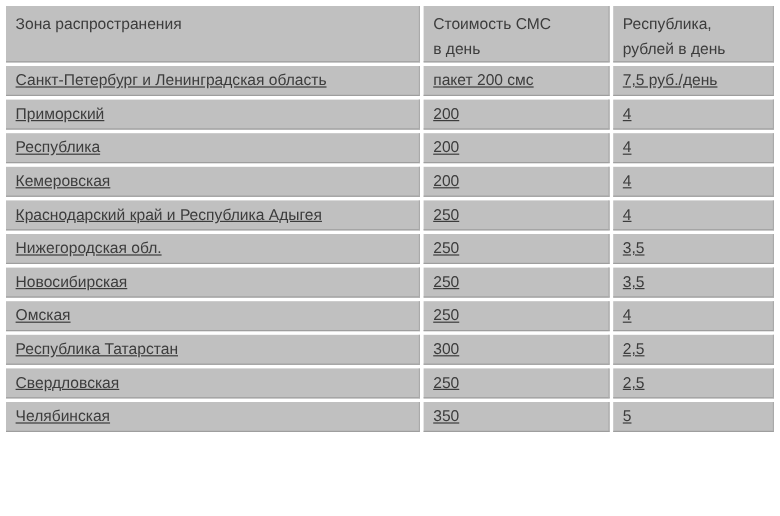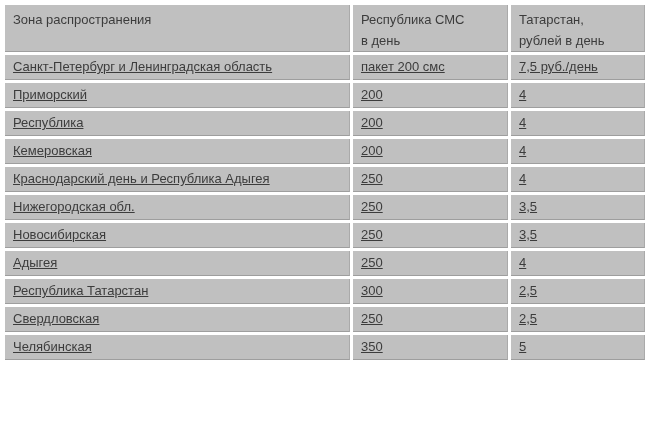--- a/index.html
+++ b/index.html
@@ -61,25 +61,25 @@
         <col class="c2">
         <col class="c3">
     </colgroup>
     <thead>
       <tr>
         <th>
           <span class="hline">Зона распространения</span>
           <span class="hline"></span>
         </th>
         <th>
-          <span class="hline">Республика СМС</span>
+          <span class="hline">Стоимость СМС</span>
           <span class="hline">в день</span>
         </th>
         <th>
-          <span class="hline">Татарстан,</span>
+          <span class="hline">Республика,</span>
           <span class="hline">рублей в день</span>
         </th>
       </tr>
     </thead>
     <tbody>
       <tr>
         <td>Санкт-Петербург и Ленинградская область</td>
         <td>пакет 200 смс</td>
         <td>7,5 руб./день</td>
       </tr>
@@ -92,36 +92,36 @@
         <td>Республика</td>
         <td>200</td>
         <td>4</td>
       </tr>
       <tr>
         <td>Кемеровская</td>
         <td>200</td>
         <td>4</td>
       </tr>
       <tr>
-        <td>Краснодарский день и Республика Адыгея</td>
+        <td>Краснодарский край и Республика Адыгея</td>
         <td>250</td>
         <td>4</td>
       </tr>
       <tr>
         <td>Нижегородская обл.</td>
         <td>250</td>
         <td>3,5</td>
       </tr>
       <tr>
         <td>Новосибирская</td>
         <td>250</td>
         <td>3,5</td>
       </tr>
       <tr>
-        <td>Адыгея</td>
+        <td>Омская</td>
         <td>250</td>
         <td>4</td>
       </tr>
       <tr>
         <td>Республика Татарстан</td>
         <td>300</td>
         <td>2,5</td>
       </tr>
       <tr>
         <td>Свердловская</td>

